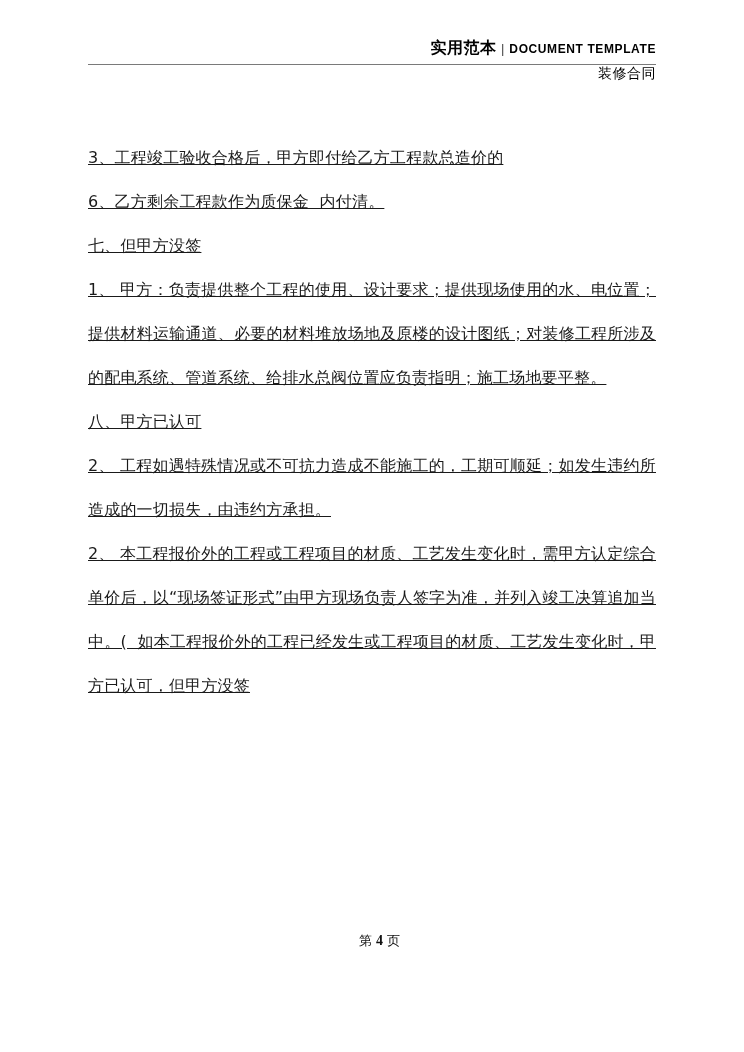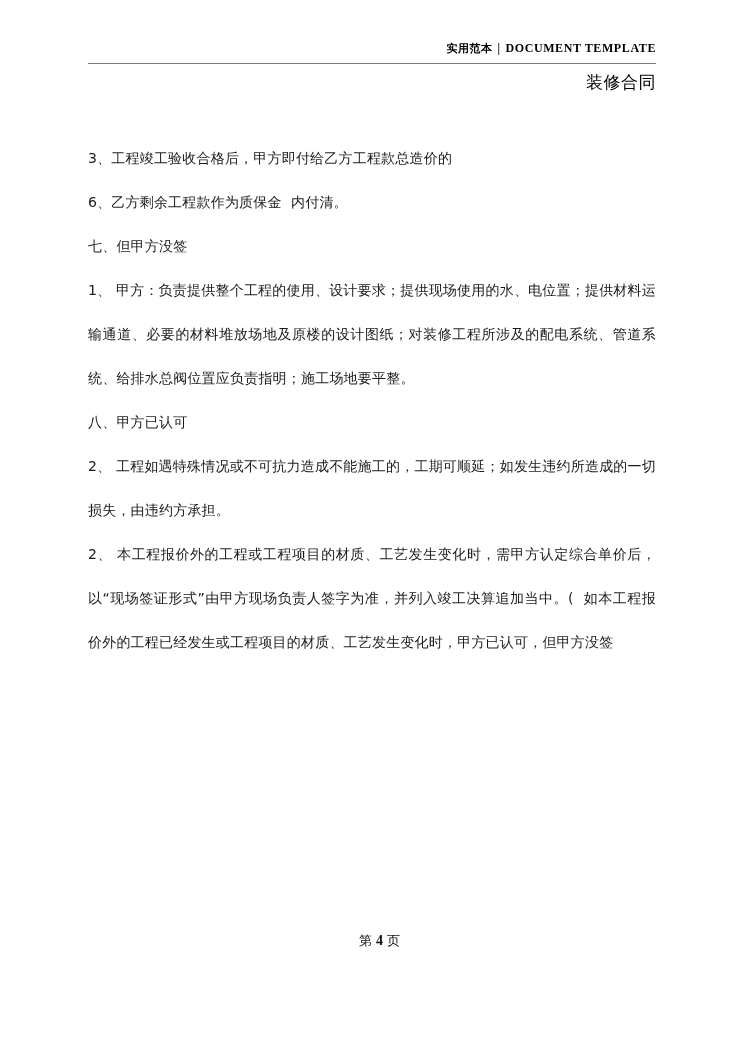--- a/index.html
+++ b/index.html
@@ -38,61 +38,61 @@
     text-align: right;
     font-size: 11.5px;
     font-weight: bold;
     letter-spacing: 0.4px;
     color: #000;
     line-height: 16px;
     white-space: nowrap;
   }
   .header-line1 .cn {
     font-family: Liberation Sans, sans-serif;
-    font-size: 11px;
+    font-size: 16px;
     letter-spacing: 0.5px;
   }
   .header-line1 .sep {
     font-family: "Liberation Serif", serif;
     padding: 0 5px;
     font-weight: bold;
   }
   .header-line1 .en {
-    font-family: Liberation Serif, serif;
+    font-family: Liberation Sans, sans-serif;
     font-size: 12px;
     font-weight: bold;
     letter-spacing: 0.6px;
   }
   .header-rule {
     margin-top: 7px;
     border-bottom: 1px solid #7a7a7a;
     height: 0;
   }
   .header-line2 {
-    margin-top: 7px;
     text-align: right;
     font-family: "DejaVu Sans", sans-serif;
-    font-size: 17px;
+    font-size: 14px;
     color: #000;
     letter-spacing: 0.5px;
   }
   
   .doc-body {
     margin-top: 34px;
   }
   .para {
     font-family: "DejaVu Sans", sans-serif;
-    font-size: 14px;
+    font-size: 16px;
     line-height: 44px;
     color: #1a1a1a;
     letter-spacing: 0.2px;
     text-align: justify;
     text-justify: inter-ideograph;
     margin: 0;
     white-space: pre-wrap;
+    text-decoration: underline;
   }
   
   .footer {
     position: absolute;
     left: 16px;
     right: 0;
     bottom: 62px;
     text-align: center;
   }
   .footer-text {

